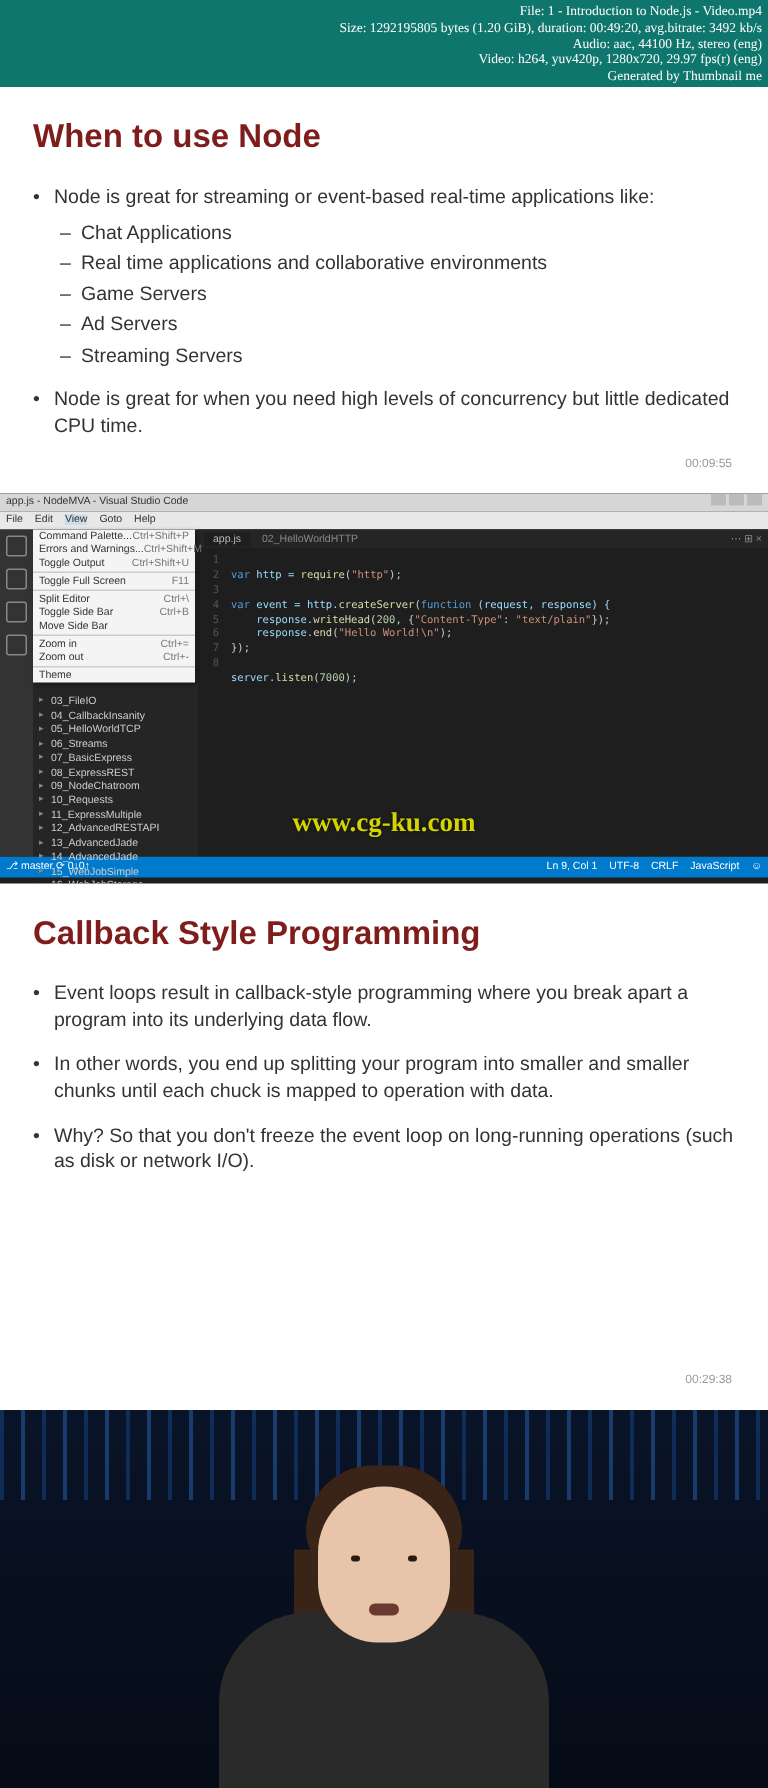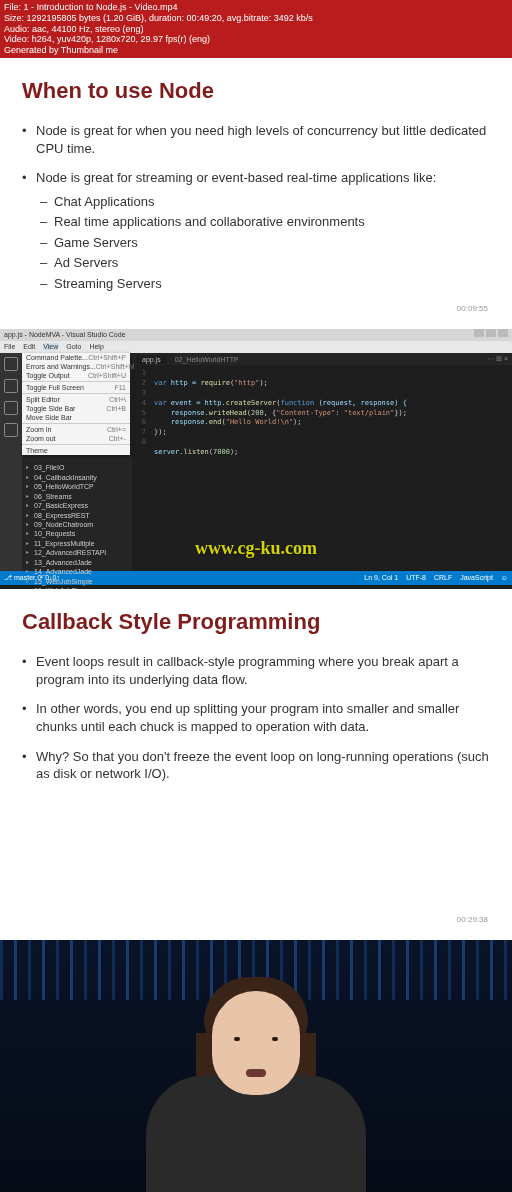--- a/index.html
+++ b/index.html
@@ -4,26 +4,27 @@
 <style>
   * { margin: 0; padding: 0; box-sizing: border-box; }
   body {
     width: 512px;
     background: #fff;
     font-family: "Segoe UI", Arial, sans-serif;
     font-size: 12px;
     color: #333;
   }
   .meta-block {
-    background: #b91c1c;
+    background: #0f766e;
     color: #fff;
-    font-family: Liberation Sans, sans-serif;
+    font-family: Liberation Serif, serif;
     font-size: 9px;
     line-height: 1.2;
     padding: 2px 4px;
+    text-align: right;
   }
   .slide {
     background: #fff;
     padding: 20px 22px 16px 22px;
   }
   .slide h1 {
     font-size: 22px;
     font-weight: 700;
     color: #7f1d1d;
     margin-bottom: 18px;
@@ -291,31 +292,31 @@
   <div>File: 1 - Introduction to Node.js - Video.mp4</div>
   <div>Size: 1292195805 bytes (1.20 GiB), duration: 00:49:20, avg.bitrate: 3492 kb/s</div>
   <div>Audio: aac, 44100 Hz, stereo (eng)</div>
   <div>Video: h264, yuv420p, 1280x720, 29.97 fps(r) (eng)</div>
   <div>Generated by Thumbnail me</div>
 </div>
 
 <div class="slide">
   <h1>When to use Node</h1>
   <ul>
-    <li>Node is great for when you need high levels of concurrency but little dedicated CPU time.</li>
     <li>
       <span>Node is great for streaming or event-based real-time applications like:</span>
       <ul>
         <li>Chat Applications</li>
         <li>Real time applications and collaborative environments</li>
         <li>Game Servers</li>
         <li>Ad Servers</li>
         <li>Streaming Servers</li>
       </ul>
     </li>
+    <li>Node is great for when you need high levels of concurrency but little dedicated CPU time.</li>
   </ul>
   <div class="ts">00:09:55</div>
 </div>
 
 <div class="vscode">
   <div class="vscode-titlebar">
     <span>app.js - NodeMVA - Visual Studio Code</span>
     <span class="wb">
       <span></span>
       <span></span>

